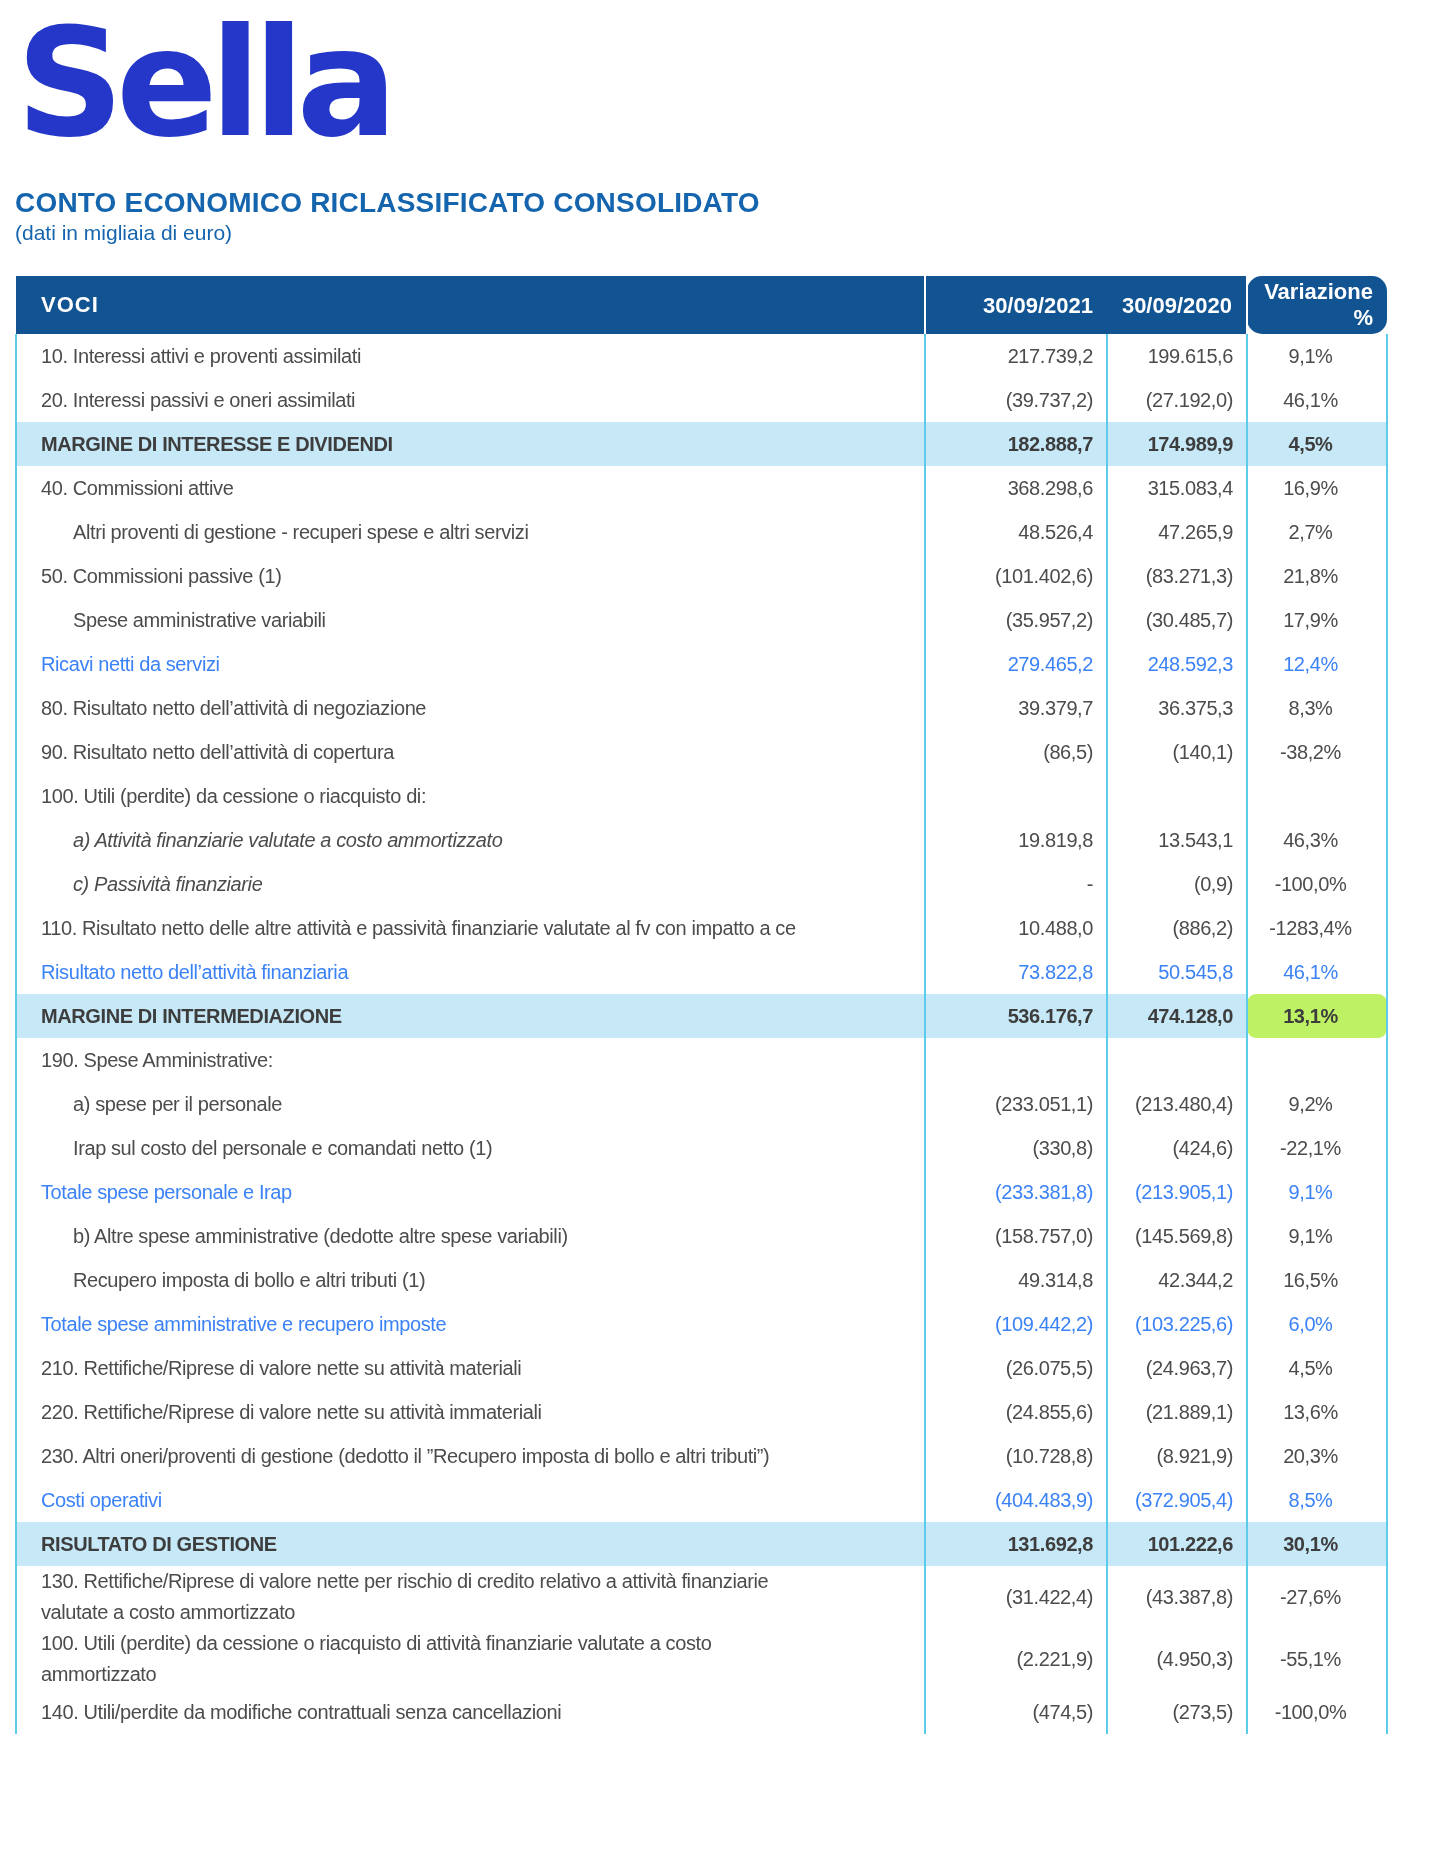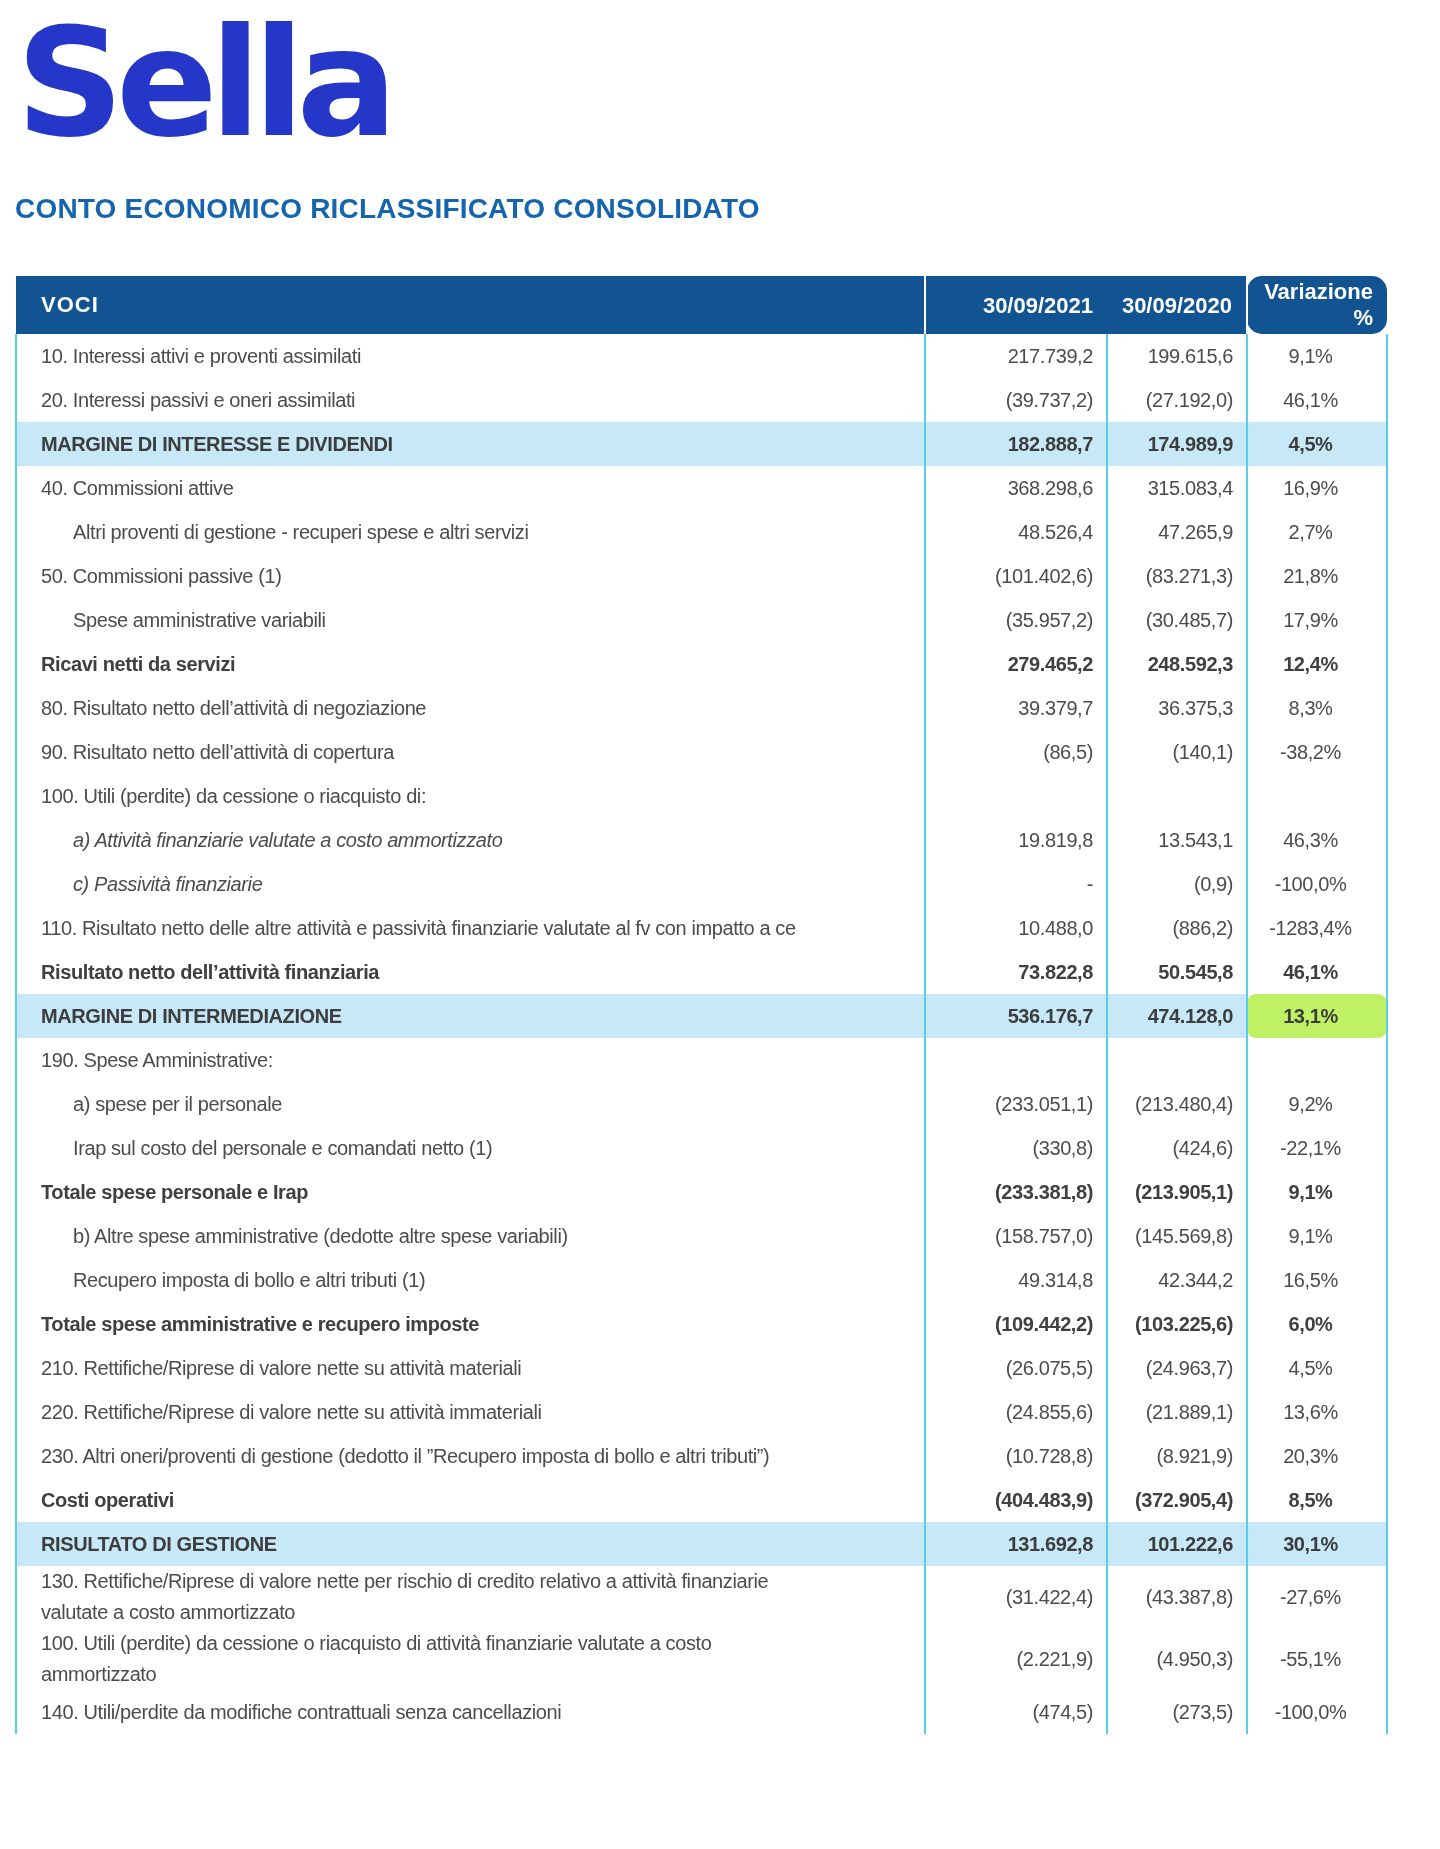--- a/index.html
+++ b/index.html
@@ -18,21 +18,21 @@
     left: 16px;
     top: 8px;
     font-family: "DejaVu Sans", sans-serif;
     font-weight: bold;
     font-size: 150px;
     line-height: 150px;
     letter-spacing: -8px;
   }
 
   
-  .title-block { position: absolute; left: 15px; top: 192px; }
+  .title-block { position: absolute; left: 15px; top: 186px; }
   .doc-title {
     font-size: 28px;
     font-weight: bold;
     line-height: 33px;
     letter-spacing: 0.2px;
   }
   .doc-subtitle {
     font-size: 21px;
     font-weight: normal;
     line-height: 27px;
@@ -79,32 +79,33 @@
     line-height: 31px;
   }
   tbody td.c-label.indent { padding-left: 56px; }
   tbody td.c-val, tbody td.c-var { text-align: right; padding-right: 13px; }
 
   
   tbody td.c-label { border-left: 2px solid #5fcbea; }
   tbody td.c-val   { border-left: 2px solid #5fcbea; }
   tbody td.c-var   { border-left: 2px solid #5fcbea; border-right: 2px solid #5fcbea; text-align: center; }
 
-  tr.style-bold td { font-weight: bold; color: #404040; }
+  tr.style-bold td { font-weight: normal; color: #3b82f6; }
   tr.style-highlight td { font-weight: bold; color: #3d3d3d; }
   tr.style-italic td.c-label { font-style: italic; }
   tr.twoline td { height: 62px; }
 </style>
 </head>
 <body>
 
 <div class="logo" style="color: rgb(36, 55, 200);">Sella</div>
 
 <div class="title-block">
   <div class="doc-title" style="color: rgb(21, 101, 174);">CONTO ECONOMICO RICLASSIFICATO CONSOLIDATO</div>
+  <div class="doc-subtitle" style="color: rgb(21, 101, 174);">(dati in migliaia di euro)</div>
 </div>
 
 <table class="report-table">
   <colgroup>
     <col class="c1">
       <col class="c2">
       <col class="c3">
       <col class="c4">
   </colgroup>
   <thead>

